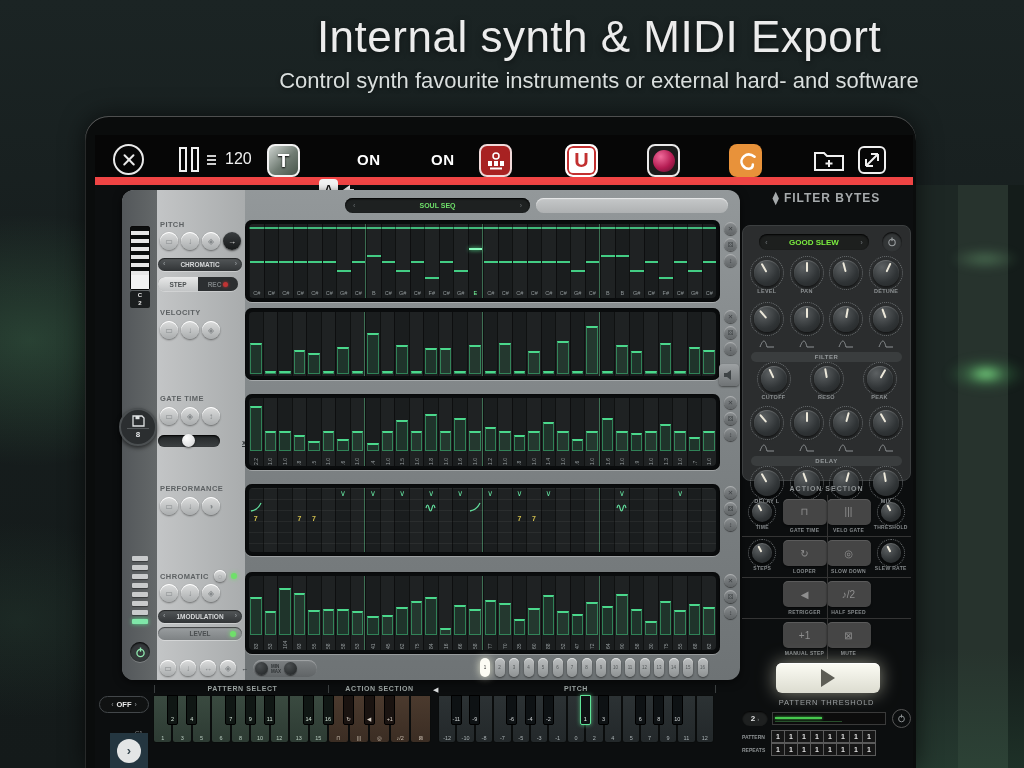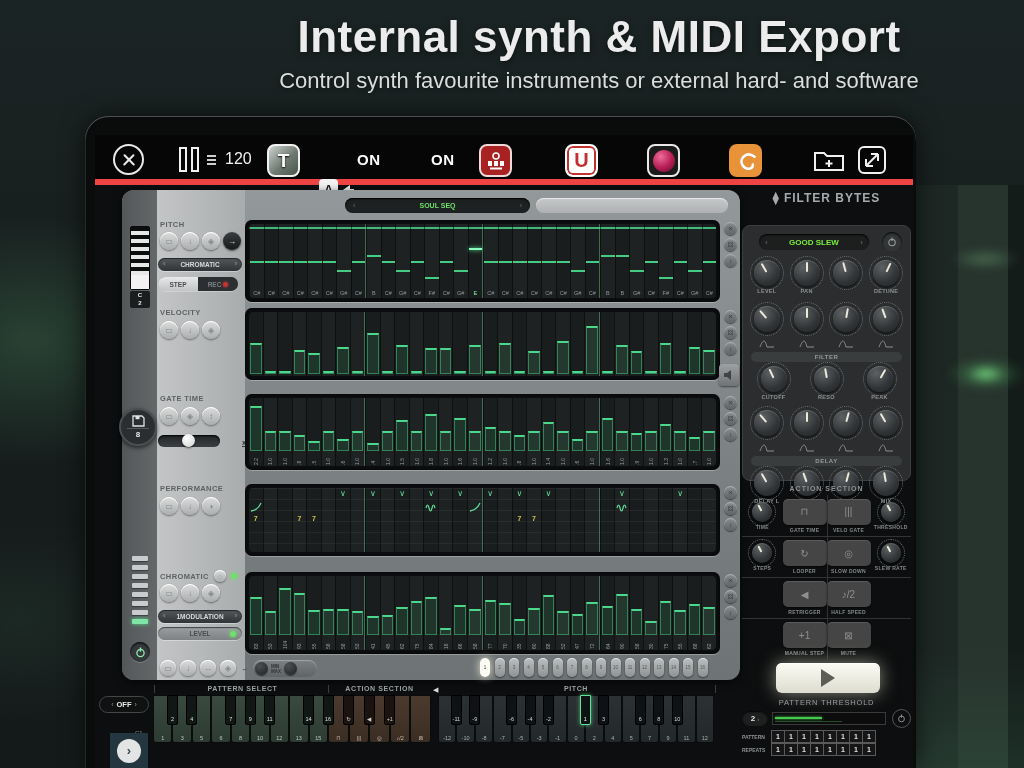--- a/index.html
+++ b/index.html
@@ -3,34 +3,34 @@
 <meta charset="utf-8">
 <style>
   *{margin:0;padding:0;box-sizing:border-box;}
   html,body{width:1024px;height:768px;overflow:hidden;background:#161d1d;font-family:"Liberation Sans",sans-serif;}
   #stage{position:relative;width:1024px;height:768px;background:
     radial-gradient(260px 180px at 30px 340px,rgba(90,160,110,.28),transparent 70%),
     radial-gradient(200px 140px at 20px 620px,rgba(70,120,90,.15),transparent 70%),
     linear-gradient(180deg,#1b2424,#161d1d 40%,#141a1a);}
   
   .header{position:absolute;left:180px;right:6px;top:12px;text-align:center;color:#ececec;}
-  .header h1{font-size:44px;font-weight:bold;letter-spacing:.5px;text-shadow:0 2px 6px rgba(0,0,0,.5);}
+  .header h1{font-size:44px;font-weight:normal;letter-spacing:.5px;text-shadow:0 2px 6px rgba(0,0,0,.5);}
   .header p{font-size:22px;color:#d9dedd;margin-top:6px;font-weight:normal;text-shadow:0 1px 4px rgba(0,0,0,.5);}
   
   .bgright{position:absolute;left:916px;top:185px;right:0;bottom:0;overflow:hidden;
     background:linear-gradient(90deg,#1d2724 0 42px,#27332d 42px 92px,#141c1a 92px);}
   .bgright .streak{position:absolute;left:30px;width:80px;height:34px;top:172px;background:radial-gradient(closest-side,#7ee487,rgba(80,180,100,.25),transparent);filter:blur(4px);}
   .bgright .streak2{position:absolute;left:34px;width:70px;height:20px;top:64px;background:radial-gradient(closest-side,rgba(140,220,150,.35),transparent);filter:blur(5px);}
   .bgright .glow{position:absolute;left:0;right:0;bottom:0;height:120px;background:linear-gradient(180deg,transparent,rgba(60,110,80,.25));}
   
   .tablet{position:absolute;left:85px;top:116px;width:831px;height:652px;background:#0a0c0c;border-radius:24px 24px 0 0;
     box-shadow:inset 0 1px 0 rgba(255,255,255,.28),inset 1px 0 0 rgba(255,255,255,.12),0 0 24px rgba(0,0,0,.6);}
   .screen{position:absolute;left:10px;top:19px;width:818px;height:633px;background:#0c0e0f;overflow:hidden;}
   
-  .toolbar{position:absolute;left:0;top:0;width:818px;height:50px;background:#060606;border-bottom:6px solid #ef4444;}
+  .toolbar{position:absolute;left:0;top:0;width:818px;height:50px;background:#060606;border-bottom:8px solid #ef4444;}
   .tb{position:absolute;top:9px;}
   .closebtn{width:31px;height:31px;border:2px solid #e9e9e9;border-radius:50%;position:relative;}
   .closebtn i{position:absolute;left:50%;top:50%;width:15px;height:2.4px;background:#e9e9e9;border-radius:1px;}
   .closebtn i:nth-child(1){transform:translate(-50%,-50%) rotate(45deg);}
   .closebtn i:nth-child(2){transform:translate(-50%,-50%) rotate(-45deg);}
   .pausebtn{display:flex;gap:4px;top:12px;}
   .pausebtn b{display:block;width:8px;height:25px;border:2.5px solid #f1f1f1;background:transparent;}
   .menudots{top:18px;display:flex;flex-direction:column;gap:2px;}
   .menudots b{width:9px;height:2px;background:#cfcfcf;display:block;}
   .bpm{color:#f0f0f0;font-size:16px;top:15px;}

